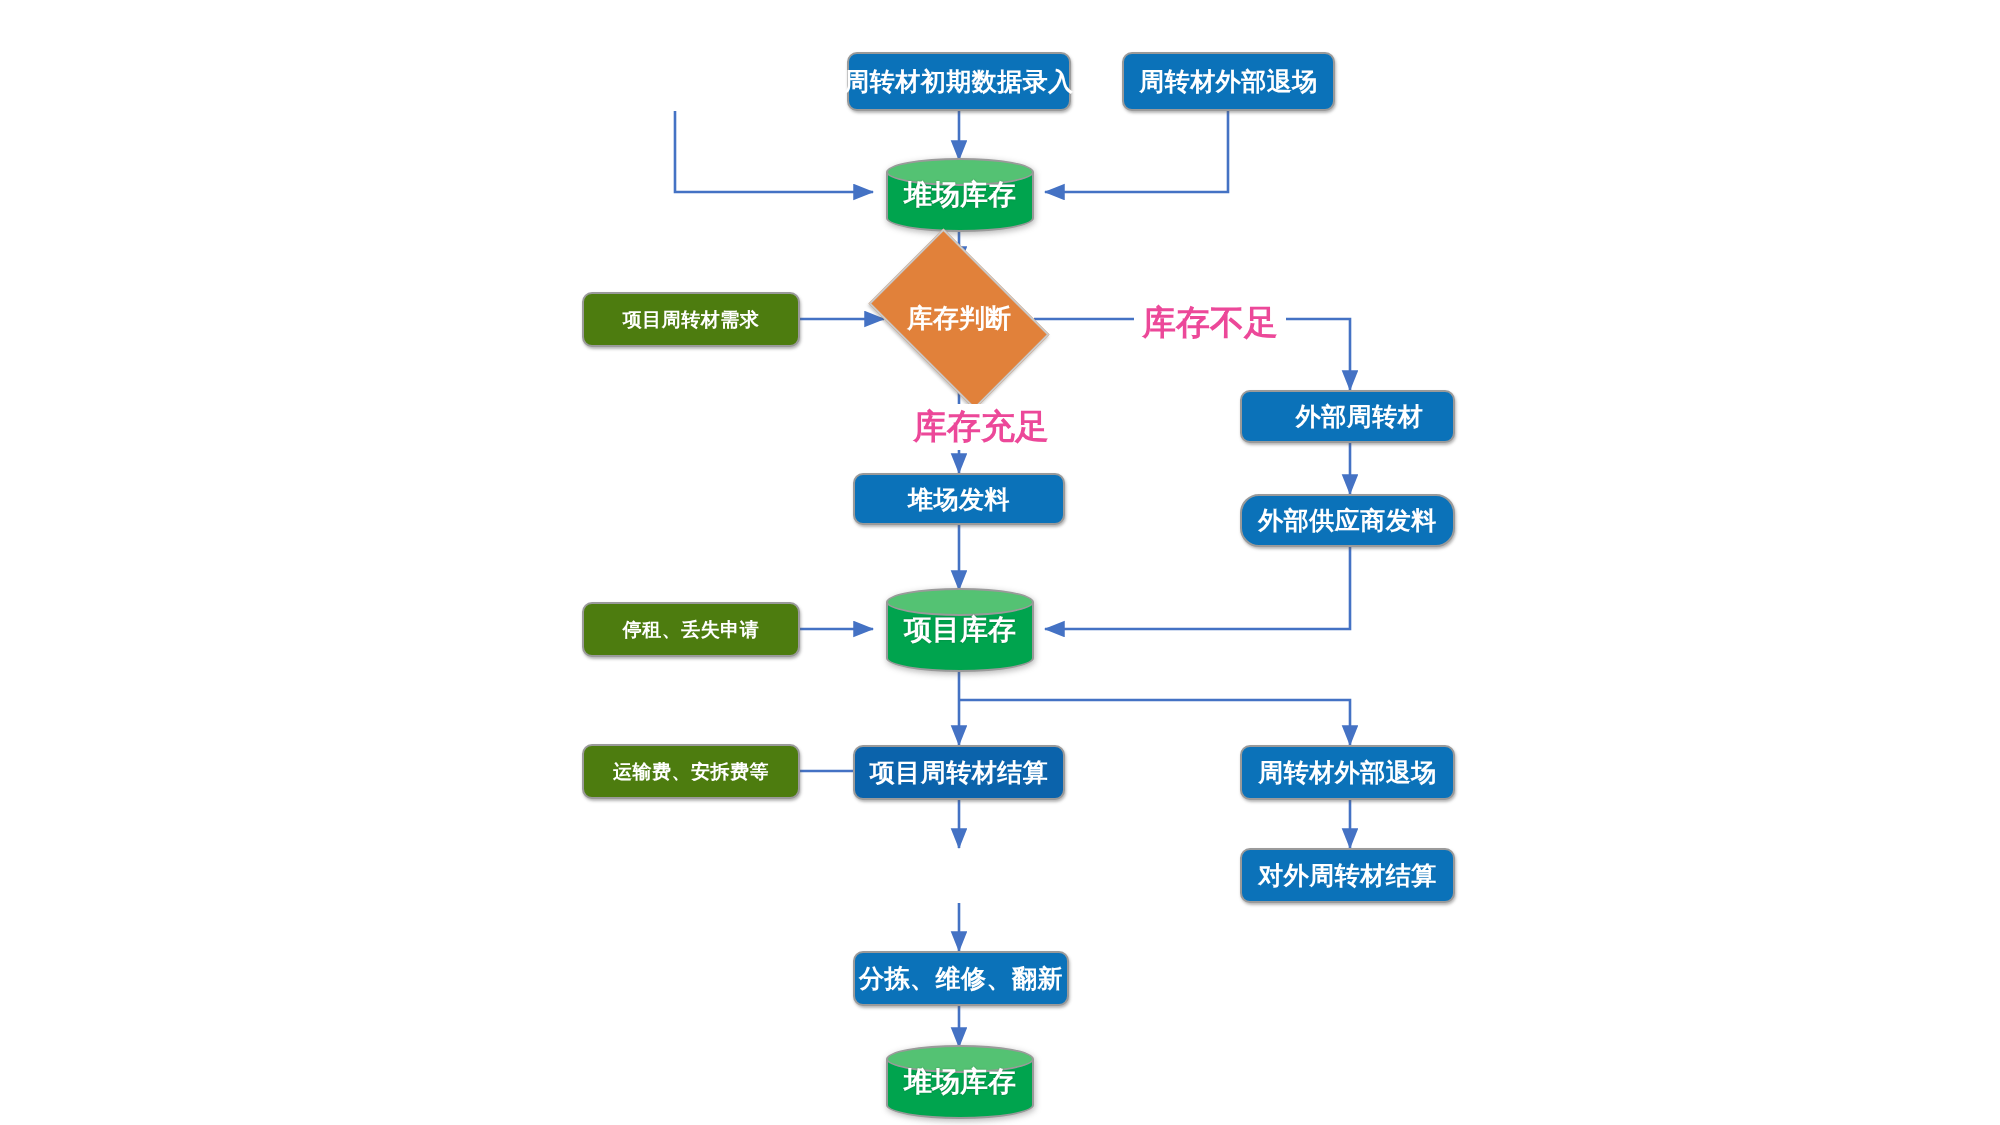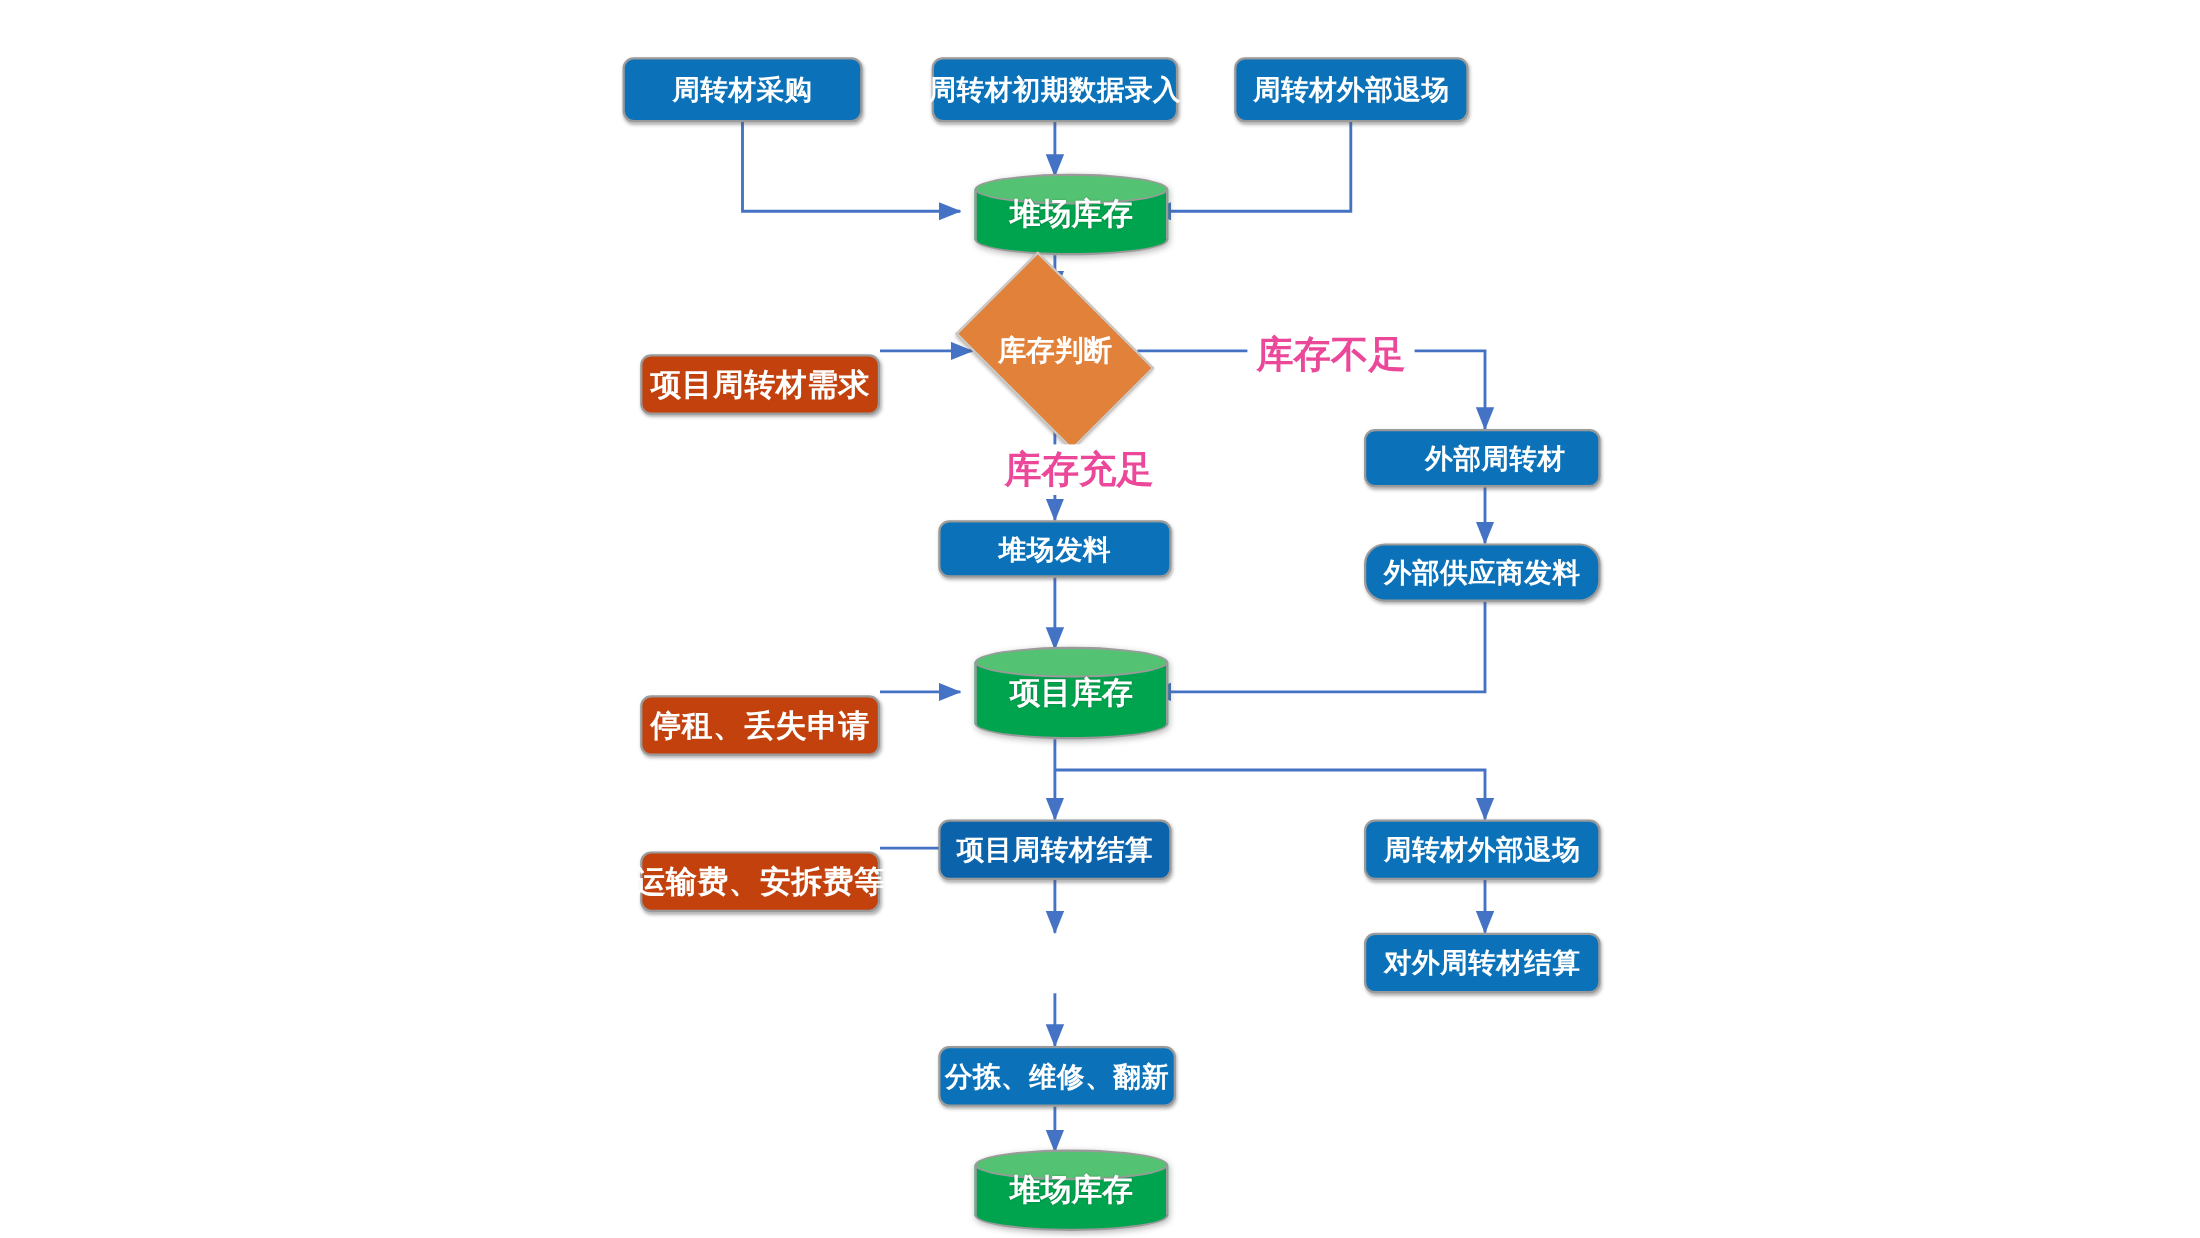--- a/index.html
+++ b/index.html
@@ -22,27 +22,26 @@
     white-space:nowrap;
     z-index:3;
   }
   .rect{
     border-radius:10px;
     border:2px solid #9a9a9a;
     box-shadow:1px 2px 3px rgba(90,90,90,.45);
   }
   .rect.blue       {background:#0b72b9;font-size:25px;}
   .rect.blue-dark  {background:#0b63ab;font-size:25px;}
-  .rect.lightblue  {background:#c2410c;font-size:28px;margin-top:30px;}
+  .rect.lightblue  {background:#4d7c0f;font-size:19px;}
 
   
   .cyl{
     position:absolute;z-index:3;
     filter:drop-shadow(1px 2px 3px rgba(90,90,90,.45));
-    padding-left:28px;
   }
   .cyl .body{
     position:absolute;left:0;right:0;top:14px;bottom:14px;
     background:#00a44e;
     border-left:2px solid #9a9a9a;
     border-right:2px solid #9a9a9a;
     box-sizing:border-box;
   }
   .cyl .top{
     position:absolute;left:0;right:0;top:0;height:28px;
@@ -136,23 +135,20 @@
       <path d="M959,800 L959,848"></path>
 
       <path d="M1350,800 L1350,848"></path>
 
       <path d="M959,903 L959,951"></path>
 
       <path d="M959,1006 L959,1047"></path>
     </g>
   </svg>
 
-  <div class="node rect blue" style="left:566px;top:52px;width:218px;height:59px;">
-    <span>周转材采购</span>
-  </div>
 
   <div class="node rect blue" style="left:847px;top:52px;width:224px;height:59px;">
     <span>周转材初期数据录入</span>
   </div>
 
   <div class="node rect blue" style="left:1122px;top:52px;width:213px;height:59px;">
     <span>周转材外部退场</span>
   </div>
 
   <div class="cyl" style="left:886px;top:158px;width:148px;height:74px;">

